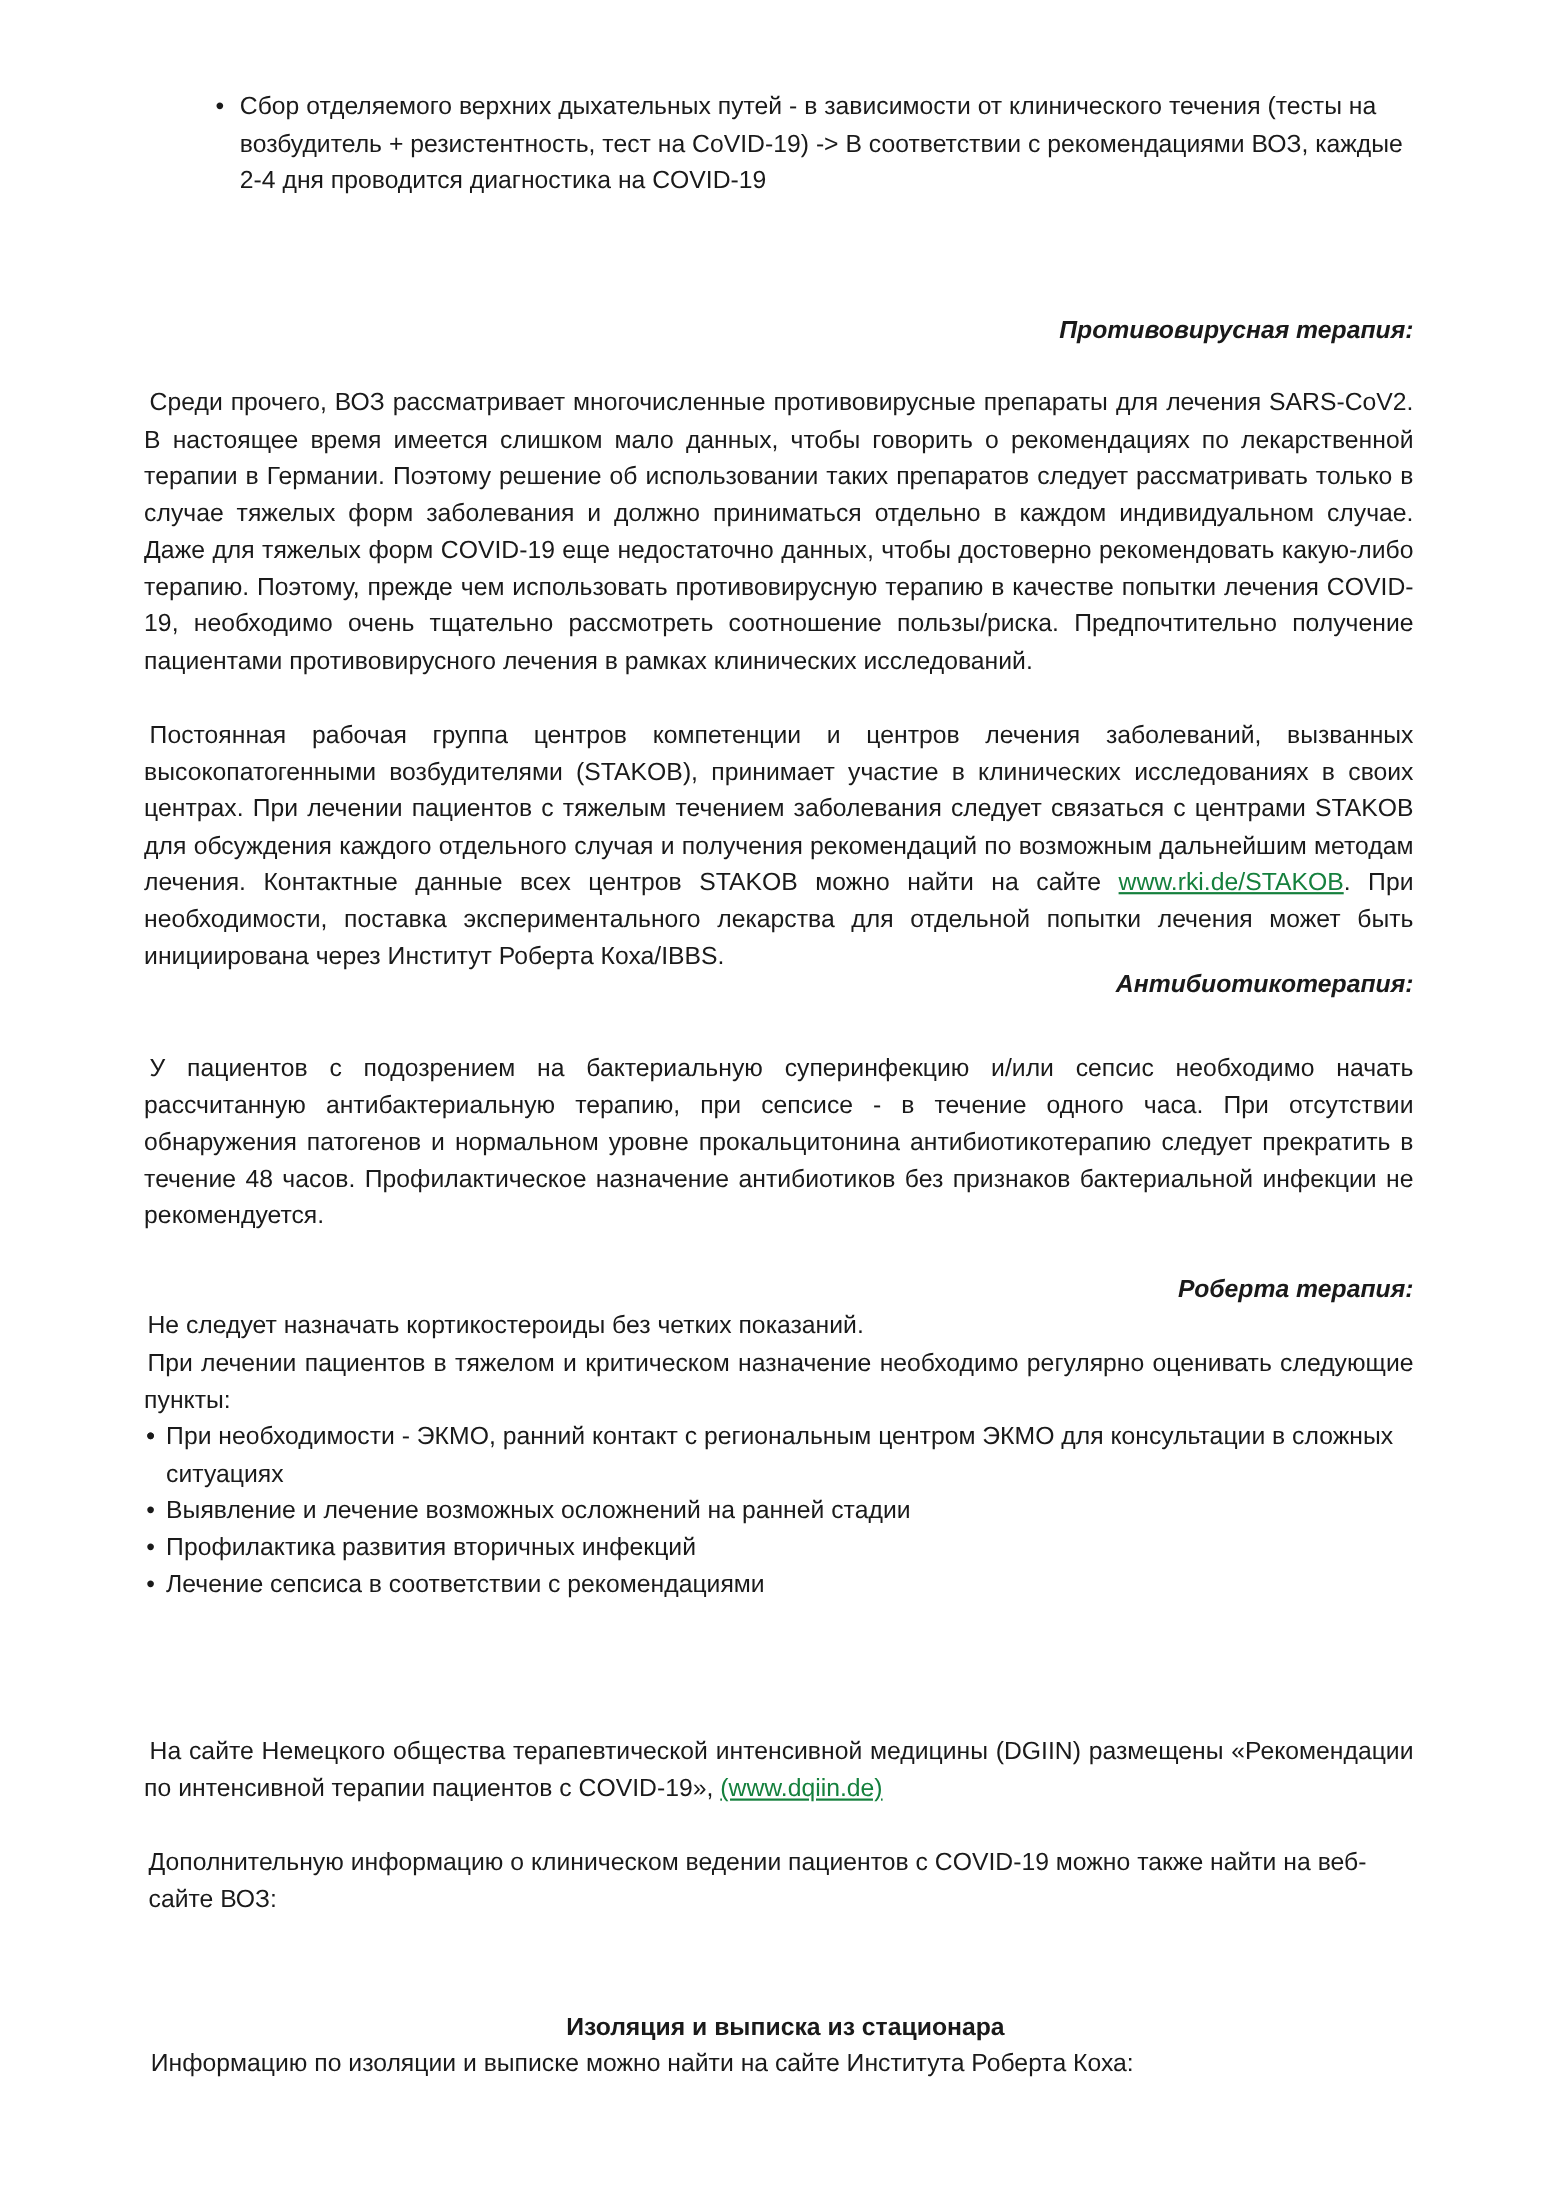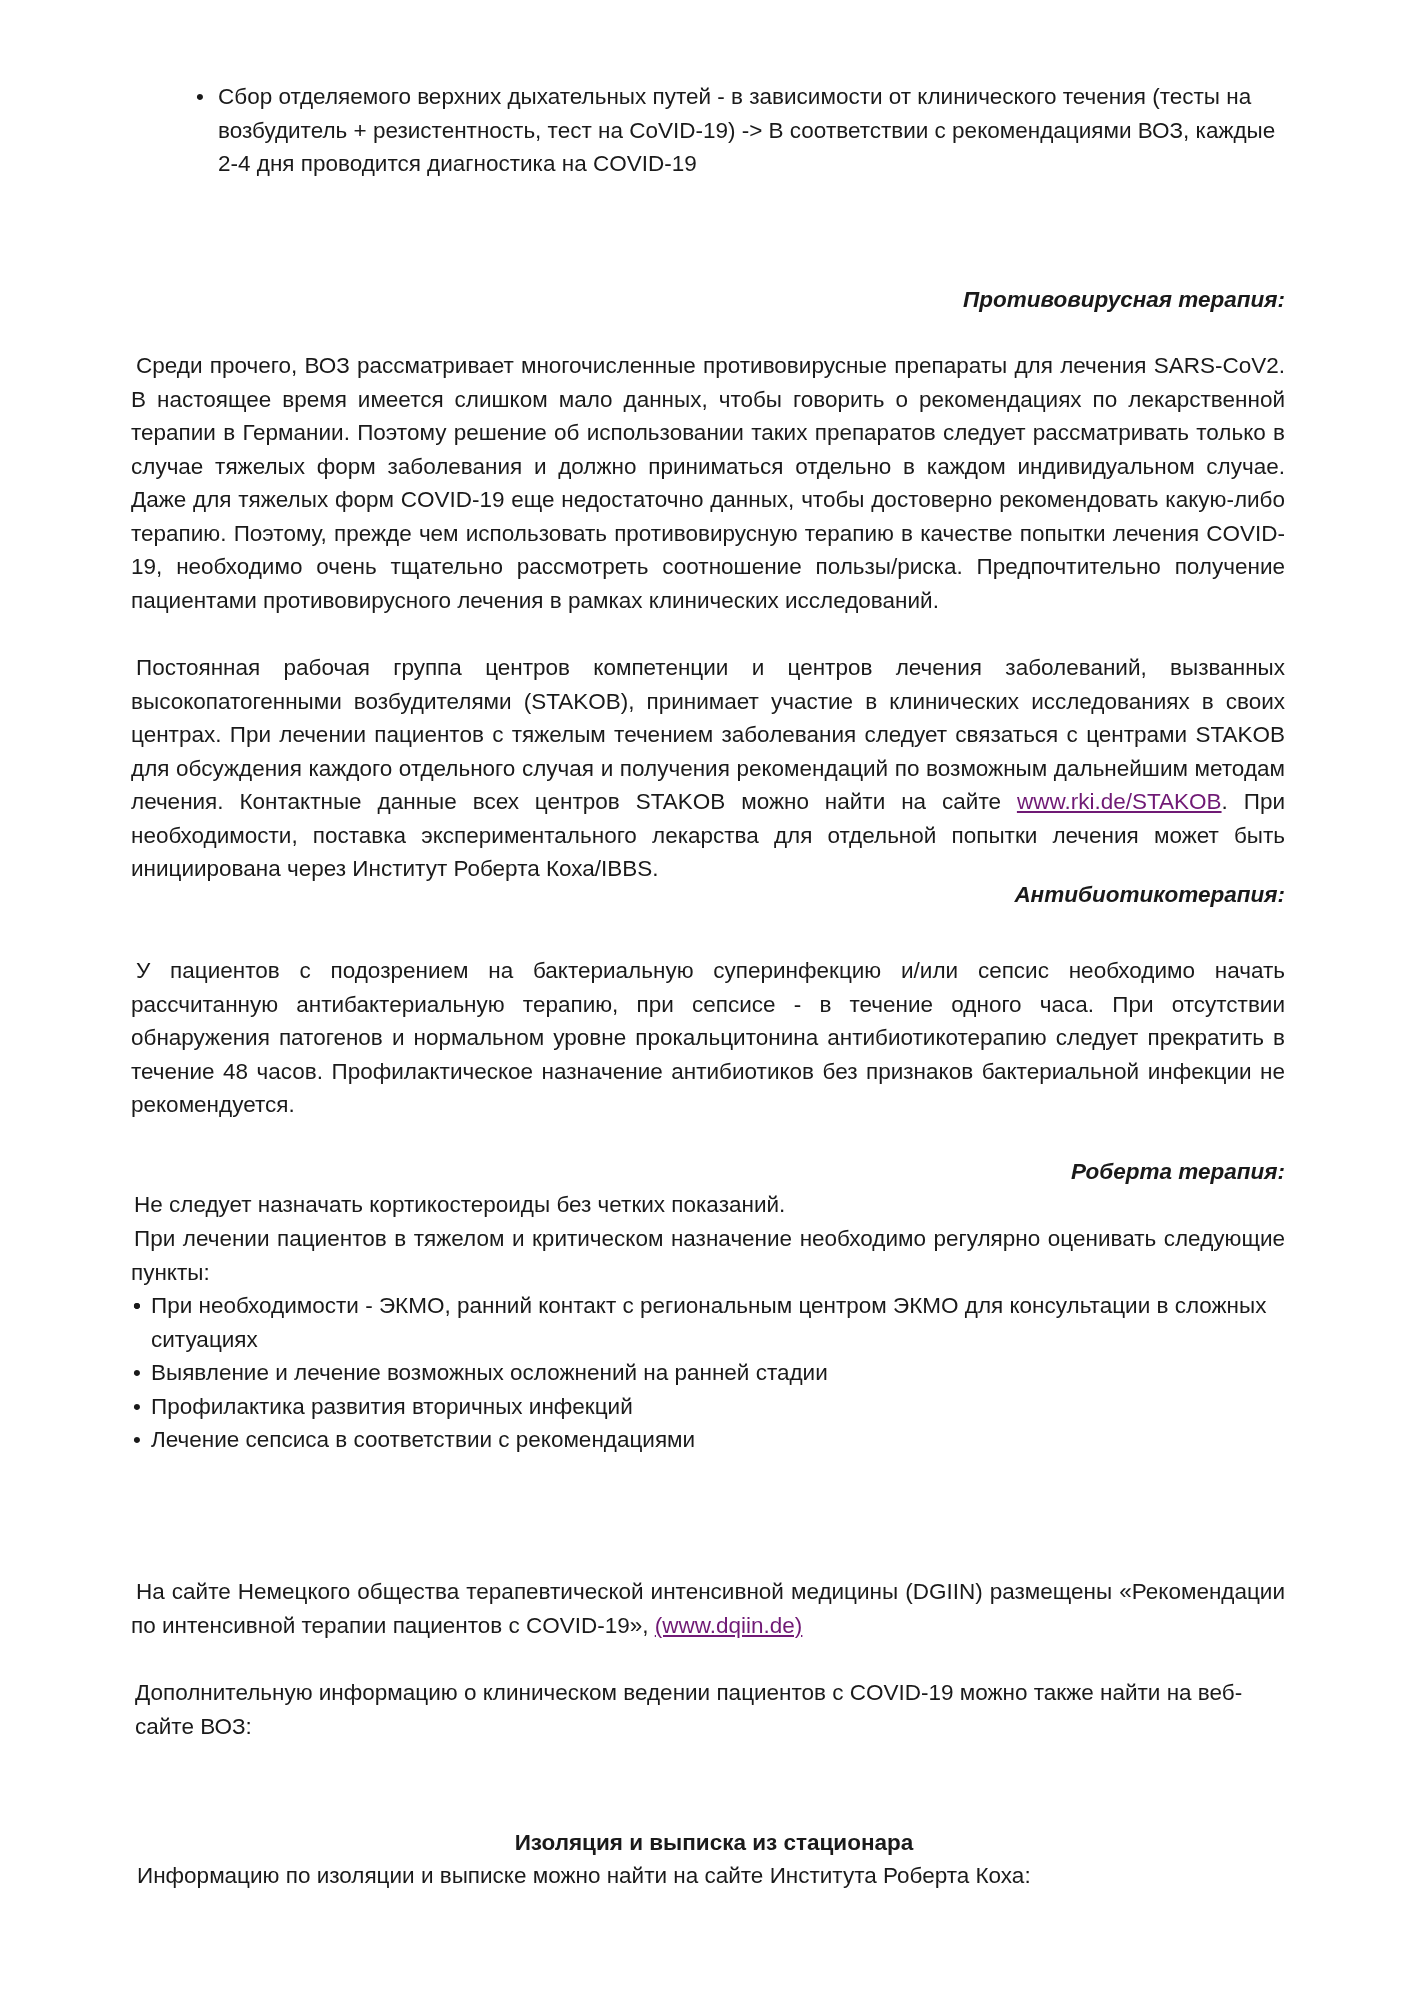--- a/index.html
+++ b/index.html
@@ -8,21 +8,21 @@
     font-family: "Liberation Sans", sans-serif; color: #1a1a1a;
   }
   .page { position: absolute; left: 0; top: 0; width: 1413px; height: 2000px; }
   .text { font-size: 22.5px; line-height: 33.5px; }
   .just { text-align: justify; text-align-last: left; }
   .block { position: absolute; left: 131px; width: 1154px; }
   .bullet-top { position: absolute; left: 218px; top: 80px; width: 1080px; }
   .bullet-top .dot { position: absolute; left: -22px; top: 0; }
   .heading-it { font-weight: bold; font-style: italic; font-size: 22.5px; line-height: 33.5px; text-align: right; }
   .heading-b { font-weight: bold; font-size: 22.5px; line-height: 33.5px; text-align: center; }
-  a.link { color: #701a75; text-decoration: underline; }
+  a.link { color: #15803d; text-decoration: underline; }
   ul.blist { list-style: none; margin: 0; padding: 0; }
   ul.blist li { position: relative; padding-left: 18px; }
   ul.blist li .dot { position: absolute; left: 0; top: 0; }
   .justify-all { text-align: justify; }
 </style>
 </head>
 <body>
 
 <div class="page">
 

